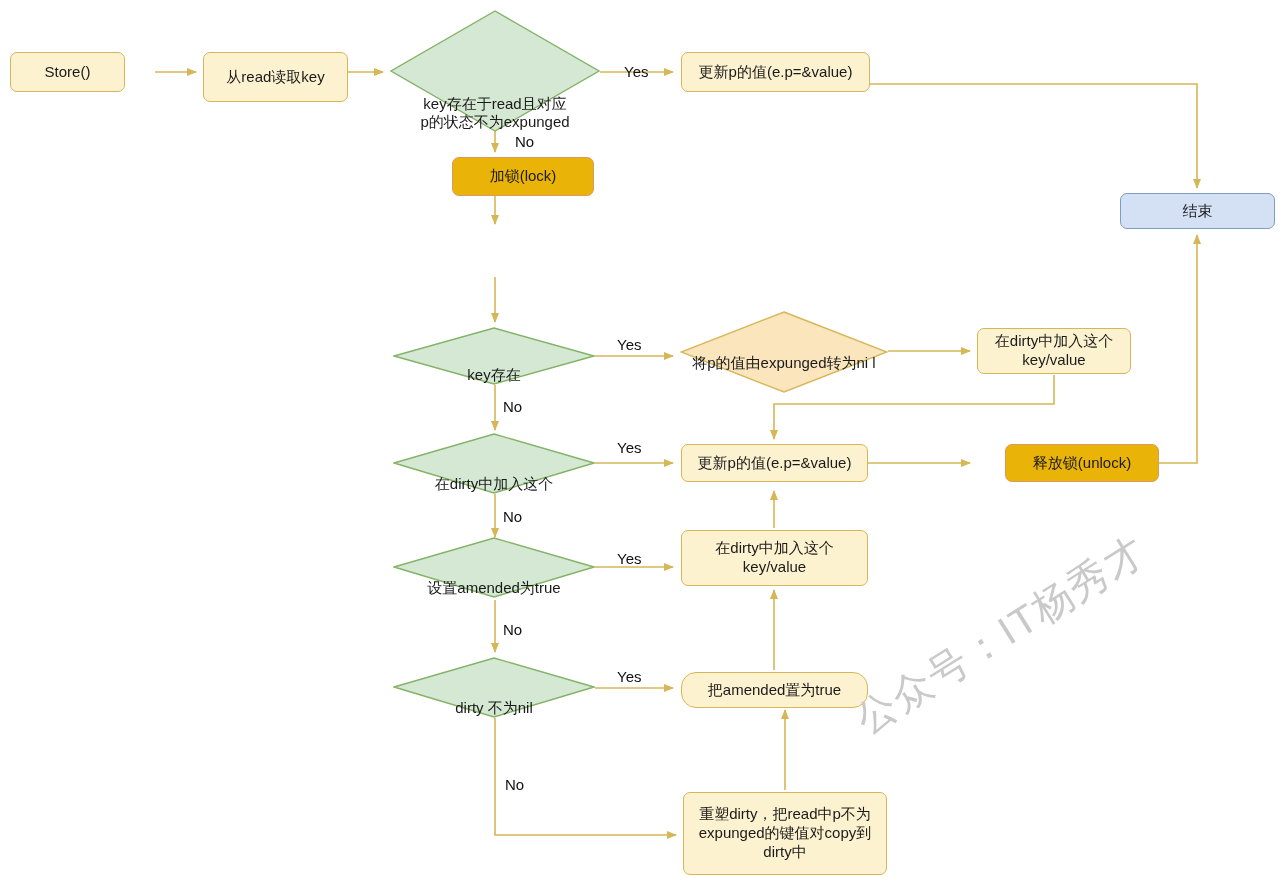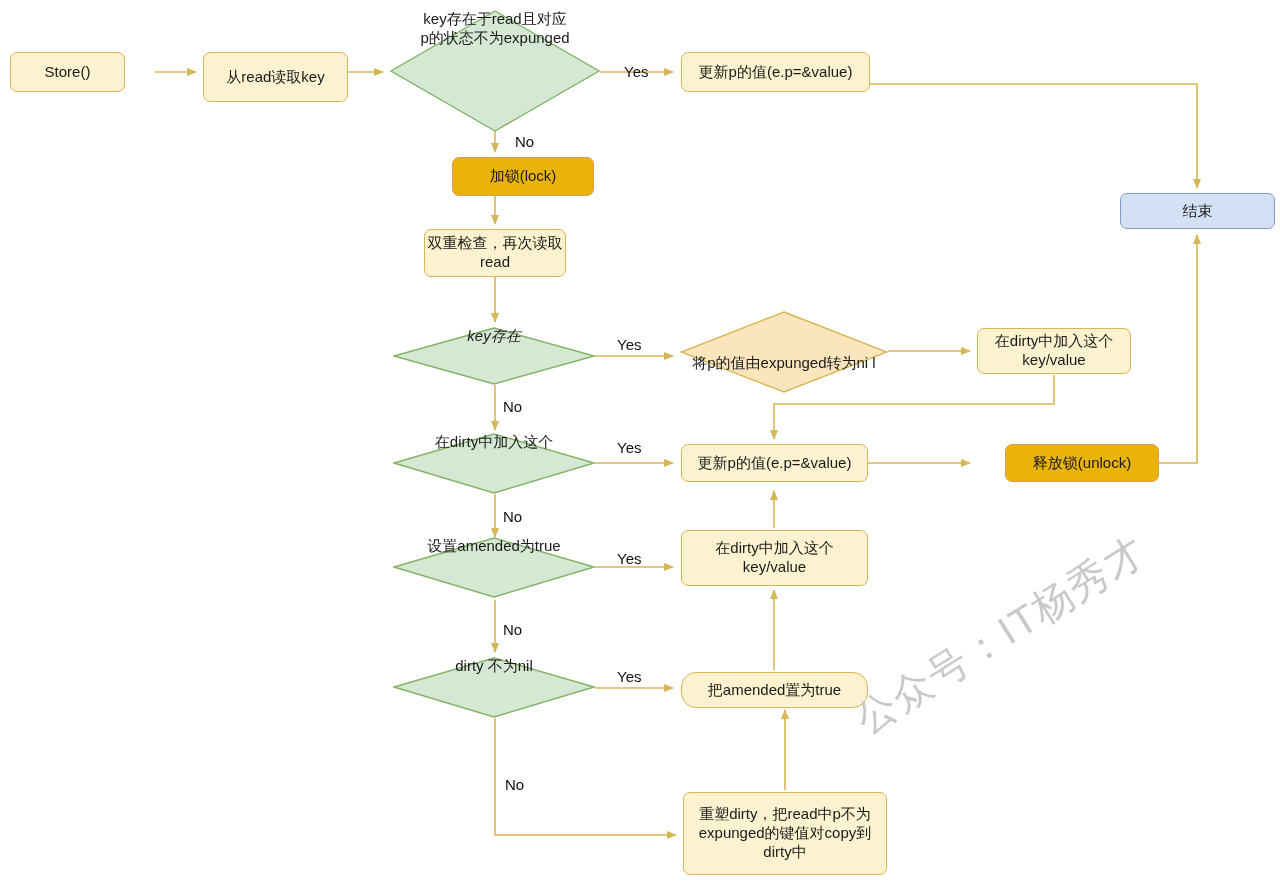--- a/index.html
+++ b/index.html
@@ -50,21 +50,21 @@
   .box.blue {
     background: #d4e1f5;
     border-color: #7d9cc6;
   }
   .box.wrap {
     white-space: normal;
   }
   .diamond-wrap {
     position: absolute;
     display: flex;
-    align-items: flex-start;
+    align-items: flex-end;
     justify-content: center;
     text-align: center;
   }
   .diamond-wrap svg {
     position: absolute;
     left: 0;
     top: 0;
   }
   .diamond-wrap .dlabel {
     position: relative;
@@ -177,26 +177,22 @@
   </div>
 
   <div class="node box blue" style="left:1120px; top:193px; width:155px; height:36px;">
     <span>结束</span>
   </div>
 
   <div class="node box peach" style="left:424px; top:157px; width:142px; height:39px;">
     <span>加锁(lock)</span>
   </div>
 
-  <div class="node box wrap" style="left:424px; top:229px; width:142px; height:48px; flex-direction:column;">
-    <span>双重检查，再次读取</span>
-    <span>read</span>
-  </div>
-
-  <div class="diamond-wrap" style="left:393px; top:327px; width:202px; height:58px;font-style:italic;">
+
+  <div class="diamond-wrap" style="left:393px; top:327px; width:202px; height:58px;">
     <svg width="202" height="58" viewBox="0 0 202 58" xmlns="http://www.w3.org/2000/svg">
       <polygon points="101,1 201,29 101,57 1,29" fill="#d5e8d4" stroke="#82b366" stroke-width="1.4"></polygon>
     </svg>
     <div class="dlabel">key存在</div>
   </div>
 
   <div class="diamond-wrap" style="left:680px; top:311px; width:208px; height:82px;">
     <svg width="208" height="82" viewBox="0 0 208 82" xmlns="http://www.w3.org/2000/svg">
       <polygon points="104,1 207,41 104,81 1,41" fill="#fae5bc" stroke="#d6b656" stroke-width="1.4"></polygon>
     </svg>

